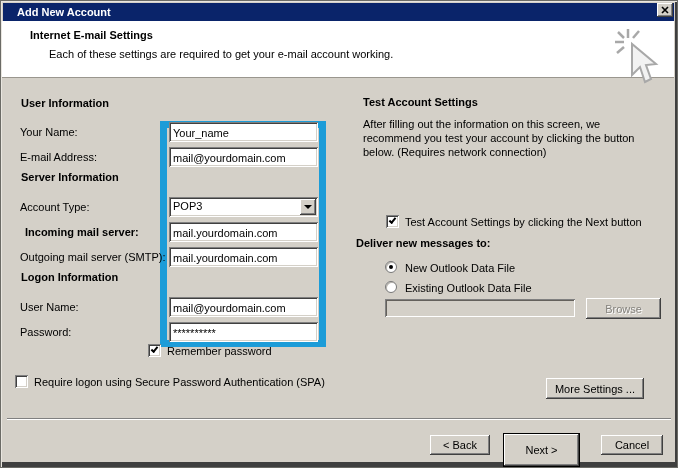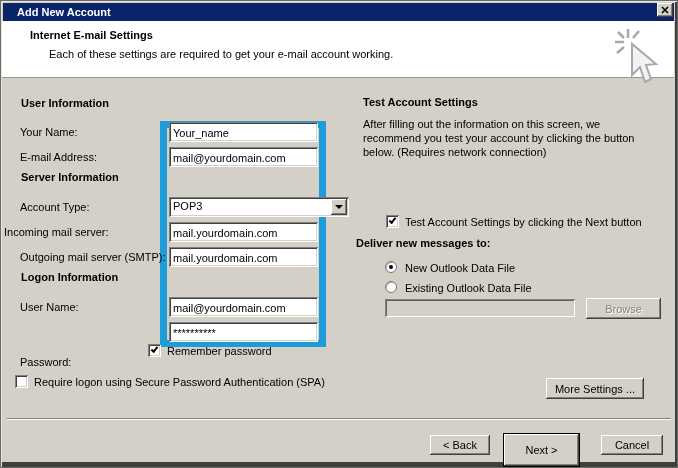--- a/index.html
+++ b/index.html
@@ -33,21 +33,21 @@
     position:absolute;left:159px;top:120px;width:166px;height:226px;
     border:7px solid var(--highlight,#1c9cd8);
   }
   .tbox{
     position:absolute;left:168px;width:149px;height:20px;
     background:#fff;border:0;outline:none;font-size:11px;padding:2px 3px 0 4px;margin:0;
     box-shadow: inset 1px 1px 0 #808080, inset -1px -1px 0 #fff, inset 2px 2px 0 #404040, inset -2px -2px 0 #d4d0c8;
     z-index:3;
   }
   .combo{
-    position:absolute;left:168px;width:180px;height:20px;background:#fff;z-index:3;
+    position:absolute;left:168px;width:149px;height:20px;background:#fff;z-index:3;
     box-shadow: inset 1px 1px 0 #808080, inset -1px -1px 0 #fff, inset 2px 2px 0 #404040, inset -2px -2px 0 #d4d0c8;
     padding:3px 0 0 4px;
   }
   .combo-arrow{
     position:absolute;right:2px;top:2px;width:16px;height:16px;background:#d4d0c8;
     box-shadow: inset -1px -1px 0 #404040, inset 1px 1px 0 #fff, inset -2px -2px 0 #808080;
     display:flex;align-items:center;justify-content:center;
   }
   .tri-down{width:0;height:0;border-left:4px solid transparent;border-right:4px solid transparent;border-top:4px solid #000;}
   .btn{
@@ -124,32 +124,32 @@
   <div class="h-bold" style="left:20px;top:170px;">Server Information</div>
 
   <div class="lbl" style="left:19px;top:200px;">Account Type:</div>
   <div class="combo" style="top:196px;">
     <span>POP3</span>
     <span class="combo-arrow">
       <span class="tri-down"></span>
     </span>
   </div>
 
-  <div class="lbl" style="left:3px;top:225px;">Incoming mail server:</div>
+  <div class="lbl" style="left:24px;top:225px;font-weight:bold;">Incoming mail server:</div>
   <input class="tbox" style="top: 221px;" value="mail.yourdomain.com">
 
   <div class="lbl" style="left:19px;top:250px;">Outgoing mail server (SMTP):</div>
   <input class="tbox" style="top: 246px;" value="mail.yourdomain.com">
 
   <div class="h-bold" style="left:20px;top:270px;">Logon Information</div>
 
   <div class="lbl" style="left:19px;top:300px;">User Name:</div>
   <input class="tbox" style="top: 296px;" value="mail@yourdomain.com">
 
-  <div class="lbl" style="left:19px;top:325px;margin-top:30px;">Password:</div>
+  <div class="lbl" style="left:19px;top:325px;">Password:</div>
   <input class="tbox" style="top: 321px;" value="**********">
 
   <div class="checkbox on" style="left:147px;top:343px;">
     <span class="mark"></span>
   </div>
   <div class="lbl" style="left:166px;top:344px;">Remember password</div>
 
   <div class="checkbox" style="left:14px;top:374px;">
     
   </div>

